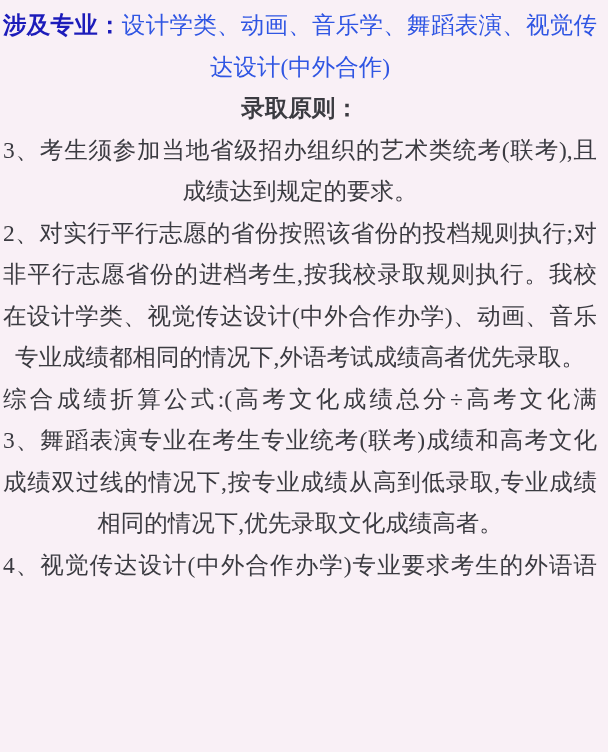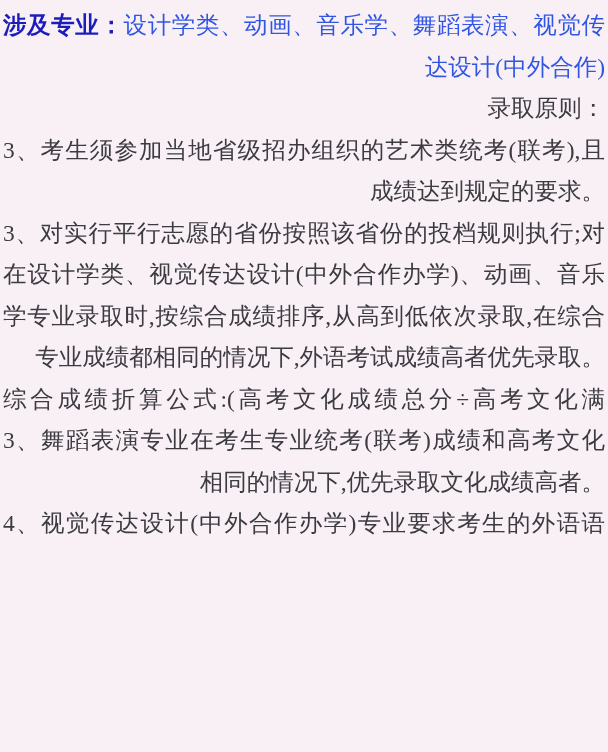--- a/index.html
+++ b/index.html
@@ -4,58 +4,59 @@
 <style>
   html, body {
     margin: 0;
     padding: 0;
     background: #f9f0f6;
   }
   .page {
     width: 608px;
     height: 752px;
     box-sizing: border-box;
-    padding: 5px 3px 0 3px;
+    padding: 5px 11px 0 3px;
     overflow: hidden;
     background: #f9f0f6;
     font-family: "Liberation Serif", "DejaVu Serif", serif;
     font-size: 23.5px;
     line-height: 41.5px;
     color: #3b3b41;
   }
   .ln {
     white-space: normal;
-    text-align: right;
+    text-align: center;
   }
   .ln.j {
     text-align: justify;
     text-align-last: justify;
   }
-  .bold { font-weight: normal; margin-top: 20px; }
+  .bold { font-weight: bold; margin-top: 20px; }
   .blue { color: #3056e3; }
   .blue-dark { color: #1c1cba; font-weight: bold; }
 </style>
 </head>
 <body>
 
 <div class="page">
 
   <div class="ln j"><span class="blue-dark">涉及专业：</span><span class="blue">设计学类、动画、音乐学、舞蹈表演、视觉传</span></div>
   <div class="ln"><span class="blue">达设计(中外合作)</span></div>
 
   <div class="ln"><span class="bold">录取原则：</span></div>
 
   <div class="ln j">3、考生须参加当地省级招办组织的艺术类统考(联考),且</div>
   <div class="ln">成绩达到规定的要求。</div>
 
-  <div class="ln j">3、对实行平行志愿的省份按照该省份的投档规则执行;对</div>
+  <div class="ln j">2、对实行平行志愿的省份按照该省份的投档规则执行;对</div>
+  <div class="ln j">非平行志愿省份的进档考生,按我校录取规则执行。我校</div>
   <div class="ln j">在设计学类、视觉传达设计(中外合作办学)、动画、音乐</div>
-  <div class="ln j">学专业录取时,按综合成绩排序,从高到低依次录取,在综合</div>
   <div class="ln">专业成绩都相同的情况下,外语考试成绩高者优先录取。</div>
 
   <div class="ln j">综合成绩折算公式:(高考文化成绩总分÷高考文化满</div>
 
   <div class="ln j">3、舞蹈表演专业在考生专业统考(联考)成绩和高考文化</div>
+  <div class="ln j">成绩双过线的情况下,按专业成绩从高到低录取,专业成绩</div>
   <div class="ln">相同的情况下,优先录取文化成绩高者。</div>
 
   <div class="ln j">4、视觉传达设计(中外合作办学)专业要求考生的外语语</div>
 
 </div>
 
 </body></html>

